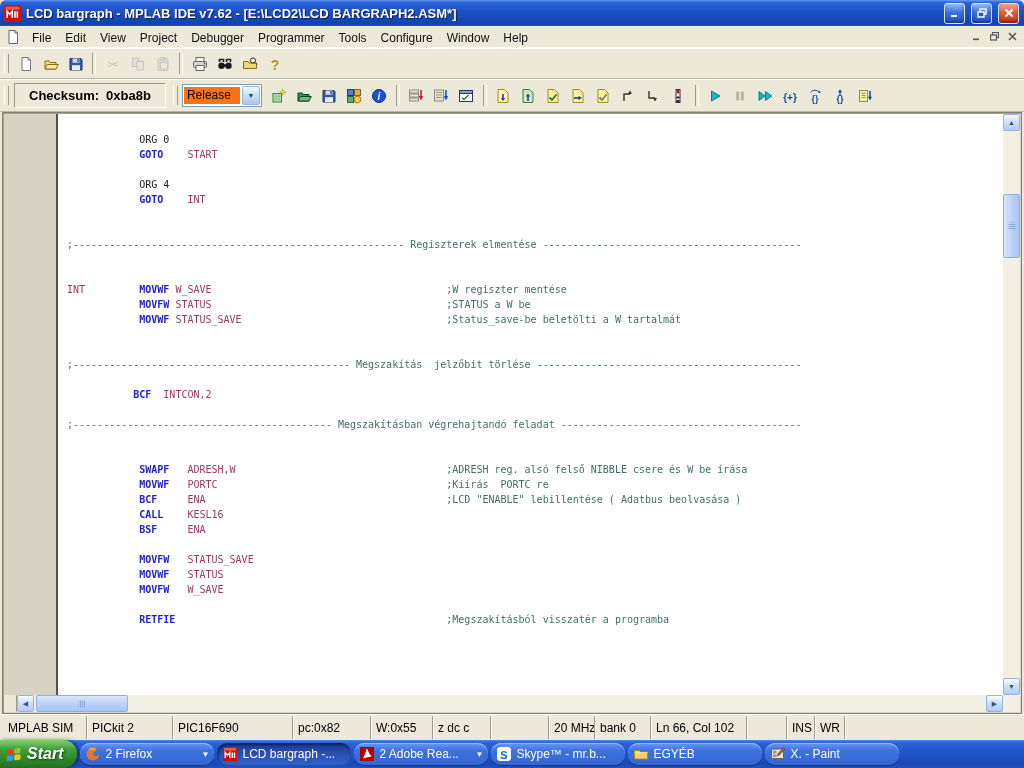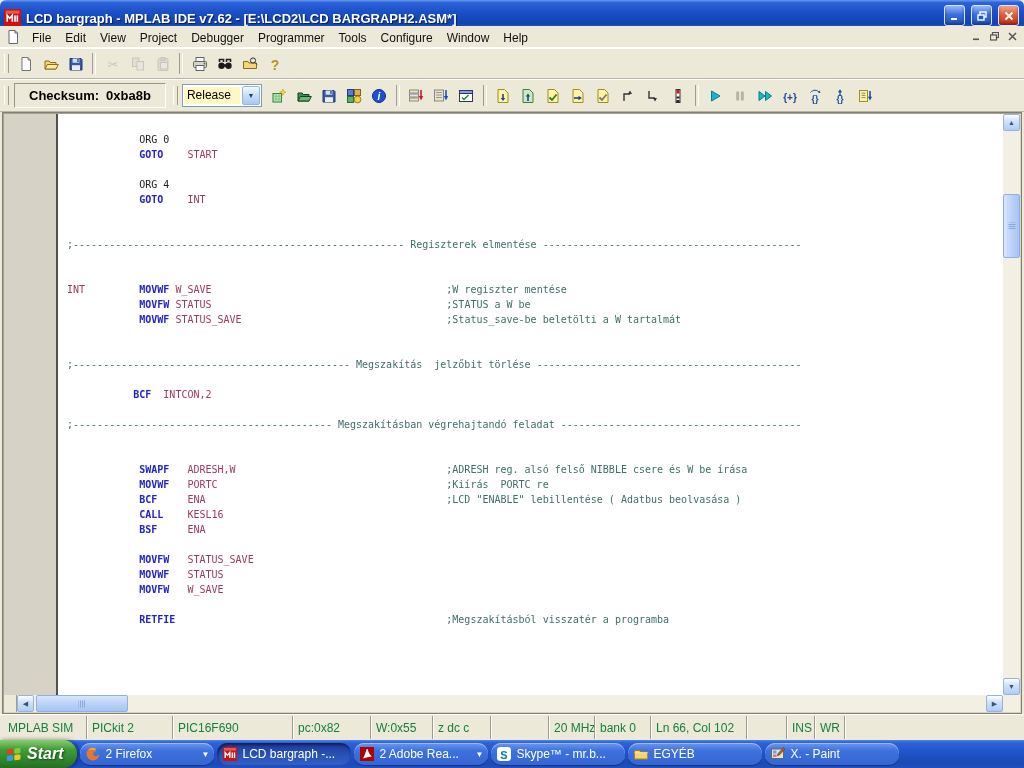--- a/index.html
+++ b/index.html
@@ -2,21 +2,21 @@
 <html><head>
 <meta charset="utf-8">
 <style>
   html,body{margin:0;padding:0;width:1024px;height:768px;overflow:hidden;background:#000;
     font-family:"Liberation Sans",sans-serif;-webkit-font-smoothing:antialiased;}
   #screen{position:absolute;inset:0;width:1024px;height:768px;}
 
   
   #app{position:absolute;left:0;top:0;width:1024px;height:740px;display:flex;flex-direction:column;background:#ece9d8;}
 
-  .titlebar{height:26px;display:flex;align-items:flex-end;gap:5px;padding:0 5px 0 4px;
+  .titlebar{height:26px;display:flex;align-items:center;gap:5px;padding:0 5px 0 4px;
     background:linear-gradient(180deg,#6a9af2 0%,#2b63d8 10%,#1c50c8 45%,#1243ae 90%,#1a4fc0 100%);
     border-radius:6px 6px 0 0;}
   .title-text{flex:1;color:#fff;font-weight:bold;font-size:13px;white-space:nowrap;overflow:hidden;
     text-shadow:1px 1px 1px #0a1e55;}
   .cap{width:21px;height:21px;border-radius:3px;border:1px solid #dbe6fb;margin-left:1px;padding:0;
     display:flex;align-items:center;justify-content:center;
     background:linear-gradient(180deg,#9ab9f9,#3a6fe0 45%,#2351be);box-shadow:inset 0 -2px 3px rgba(0,0,40,.35);}
   .cap.close{background:linear-gradient(180deg,#f2a48c,#e0613d 45%,#bf3314);}
   .appicon{width:17px;height:17px;flex:0 0 auto;}
 
@@ -32,21 +32,21 @@
   .tbtn{width:25px;height:25px;background:none;border:1px solid transparent;padding:0;
     display:flex;align-items:center;justify-content:center;}
   .tbtn.dis .ticon{opacity:.5;filter:grayscale(.8);}
   .ticon{width:16px;height:16px;display:block;}
   .ticon svg{display:block;width:16px;height:16px;}
   .tsep{width:2px;height:21px;border-left:1px solid #a29e8e;border-right:1px solid #fff;margin:0 4px;}
 
   .checksum{height:23px;display:flex;align-items:center;gap:7px;font-weight:bold;font-size:13px;color:#000;
     border:1px solid;border-color:#9a968a #fff #fff #9a968a;margin:0 5px 0 1px;padding:0 14px;}
   .combo{width:78px;height:21px;background:#fff;border:1px solid #7f9db9;display:flex;align-items:center;margin-right:5px;}
-  .combo .val{flex:1;font-size:12px;color:#000;background:#fef9c3;margin:1px;padding:0 3px;line-height:17px;}
+  .combo .val{flex:1;font-size:12px;color:#000;background:#f97316;margin:1px;padding:0 3px;line-height:17px;}
   .combo .drop{width:16px;height:17px;margin:1px;border:1px solid #9ab4dd;border-radius:2px;
     background:linear-gradient(180deg,#f4f9ff,#cbe0fa 45%,#a9c8f2);
     display:flex;align-items:center;justify-content:center;font-size:7px;color:#1c3e7a;}
 
   
   .mdi{flex:1;position:relative;margin:0 2px;background:#d6d2c6;border:1px solid #83806f;box-shadow:inset 1px 1px 0 #a5a295;}
   .gutter{position:absolute;left:1px;top:1px;bottom:18px;width:52px;background:#d6d2c6;border-right:2px solid #54524a;}
   .codearea{position:absolute;left:55px;top:1px;right:18px;bottom:18px;background:#fff;overflow:hidden;}
   #code{margin:0;padding:18px 0 0 9px;font-family:"DejaVu Sans Mono",monospace;font-size:10px;line-height:15px;white-space:pre;}
   #code .cl{height:15px;}
@@ -66,21 +66,21 @@
   .sthumb{position:absolute;border:1px solid #90b0e4;border-radius:2px;box-sizing:border-box;}
   .vthumb{left:0;top:80px;width:17px;height:64px;background:linear-gradient(90deg,#d9e6fc,#bcd2f7 50%,#a6c4f4);}
   .hthumb{left:32px;top:0;width:92px;height:17px;background:linear-gradient(180deg,#d9e6fc,#bcd2f7 50%,#a6c4f4);}
   .sthumb:after{content:"";position:absolute;left:50%;top:50%;transform:translate(-50%,-50%);
     width:7px;height:7px;background:repeating-linear-gradient(180deg,#86a8dd 0 1px,transparent 1px 2px);}
   .hthumb:after{background:repeating-linear-gradient(90deg,#86a8dd 0 1px,transparent 1px 2px);}
   .splitbox{position:absolute;left:0;top:0;width:13px;height:17px;background:#ece9d8;border-right:1px solid #a29e8e;box-sizing:border-box;}
 
   
   .statusbar{height:23px;background:#ece9d8;border-top:1px solid #fff;display:flex;align-items:stretch;
-    padding:1px 3px;font-size:12px;color:#15803d;}
+    padding:1px 3px;font-size:12px;color:#000000;}
   .scell{display:flex;align-items:center;padding:0 5px;white-space:nowrap;overflow:hidden;box-sizing:border-box;
     border-right:1px solid #9d9a8b;box-shadow:1px 0 0 #fff;}
   .sfill{flex:1;}
 
   
   .taskbar{position:absolute;left:0;bottom:0;width:1024px;height:28px;display:flex;align-items:center;
     background:linear-gradient(180deg,#4a86f0 0%,#2e63d8 9%,#2257cf 35%,#1c49b4 82%,#2250be 100%);}
   .startbtn{height:28px;flex:0 0 auto;border:none;border-radius:0 14px 14px 0;cursor:default;
     background:linear-gradient(180deg,#88ce71,#3f9c36 35%,#2e8329 75%,#256f22);
     display:flex;align-items:center;gap:5px;padding:0 14px 0 6px;box-shadow:2px 0 4px rgba(0,0,0,.45);

